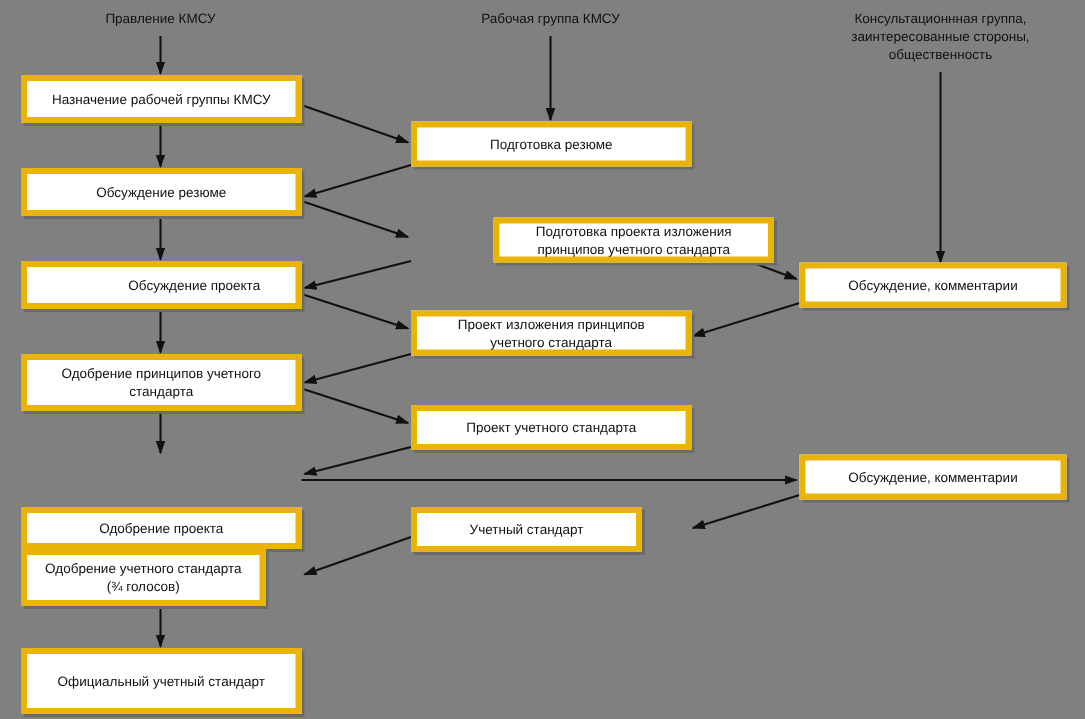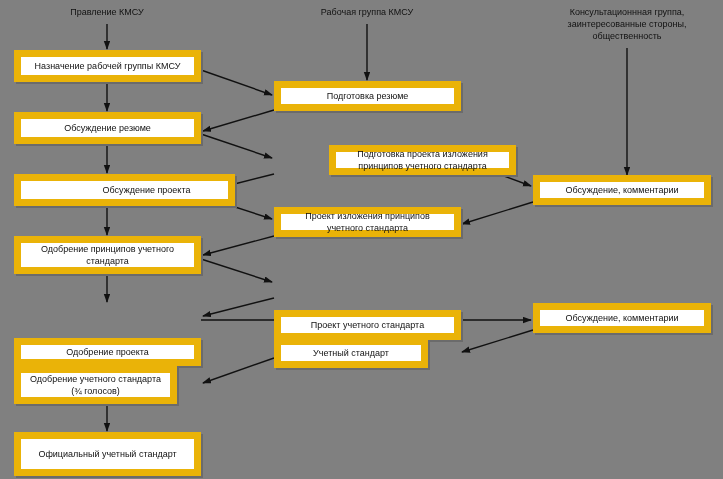--- a/index.html
+++ b/index.html
@@ -26,21 +26,21 @@
     text-align: center;
     font-size: 9px;
     color: #111111;
     line-height: 12px;
     letter-spacing: 0px;
     white-space: pre-line;
   }
   .node {
     position: absolute;
     background: #ffffff;
-    border: 7px solid #eab308;
+    border: 4px solid #eab308;
     box-shadow: 2px 2px 0 0 #6b6b6b;
     display: flex;
     align-items: center;
     justify-content: center;
     text-align: center;
     box-sizing: border-box;
     z-index: 3;
   }
   .node span {
     display: block;
@@ -96,21 +96,21 @@
   <div class="col-header" style="left:537px; top:6px; width:180px;">Консультационнная группа,
 заинтересованные стороны,
 общественность</div>
 
   <div class="node" style="left:14px; top:50px; width:187px; height:32px;">
     <span>Назначение рабочей группы КМСУ</span>
   </div>
   <div class="node" style="left:14px; top:112px; width:187px; height:32px;">
     <span>Обсуждение резюме</span>
   </div>
-  <div class="node" style="left:14px; top:174px; width:221px; height:32px;padding-left:44px;">
+  <div class="node" style="left:14px; top:174px; width:187px; height:32px;padding-left:44px;">
     <span>Обсуждение проекта</span>
   </div>
   <div class="node" style="left:14px; top:236px; width:187px; height:38px;">
     <span>Одобрение принципов учетного
 стандарта</span>
   </div>
   <div class="node" style="left:14px; top:304px; width:187px; height:28px;margin-top:34px;">
     <span>Одобрение проекта</span>
   </div>
   <div class="node" style="left:14px; top:366px; width:163px; height:38px;">
@@ -125,21 +125,21 @@
     <span>Подготовка резюме</span>
   </div>
   <div class="node" style="left:292px; top:145px; width:187px; height:30px;margin-left:37px;">
     <span>Подготовка проекта изложения
 принципов учетного стандарта</span>
   </div>
   <div class="node" style="left:274px; top:207px; width:187px; height:30px;">
     <span>Проект изложения принципов
 учетного стандарта</span>
   </div>
-  <div class="node" style="left:274px; top:270px; width:187px; height:30px;margin-top:40px;">
+  <div class="node" style="left:274px; top:270px; width:187px; height:30px;">
     <span>Проект учетного стандарта</span>
   </div>
   <div class="node" style="left:274px; top:338px; width:154px; height:30px;">
     <span>Учетный стандарт</span>
   </div>
 
   <div class="node" style="left:533px; top:175px; width:178px; height:30px;">
     <span>Обсуждение, комментарии</span>
   </div>
   <div class="node" style="left:533px; top:303px; width:178px; height:30px;">

